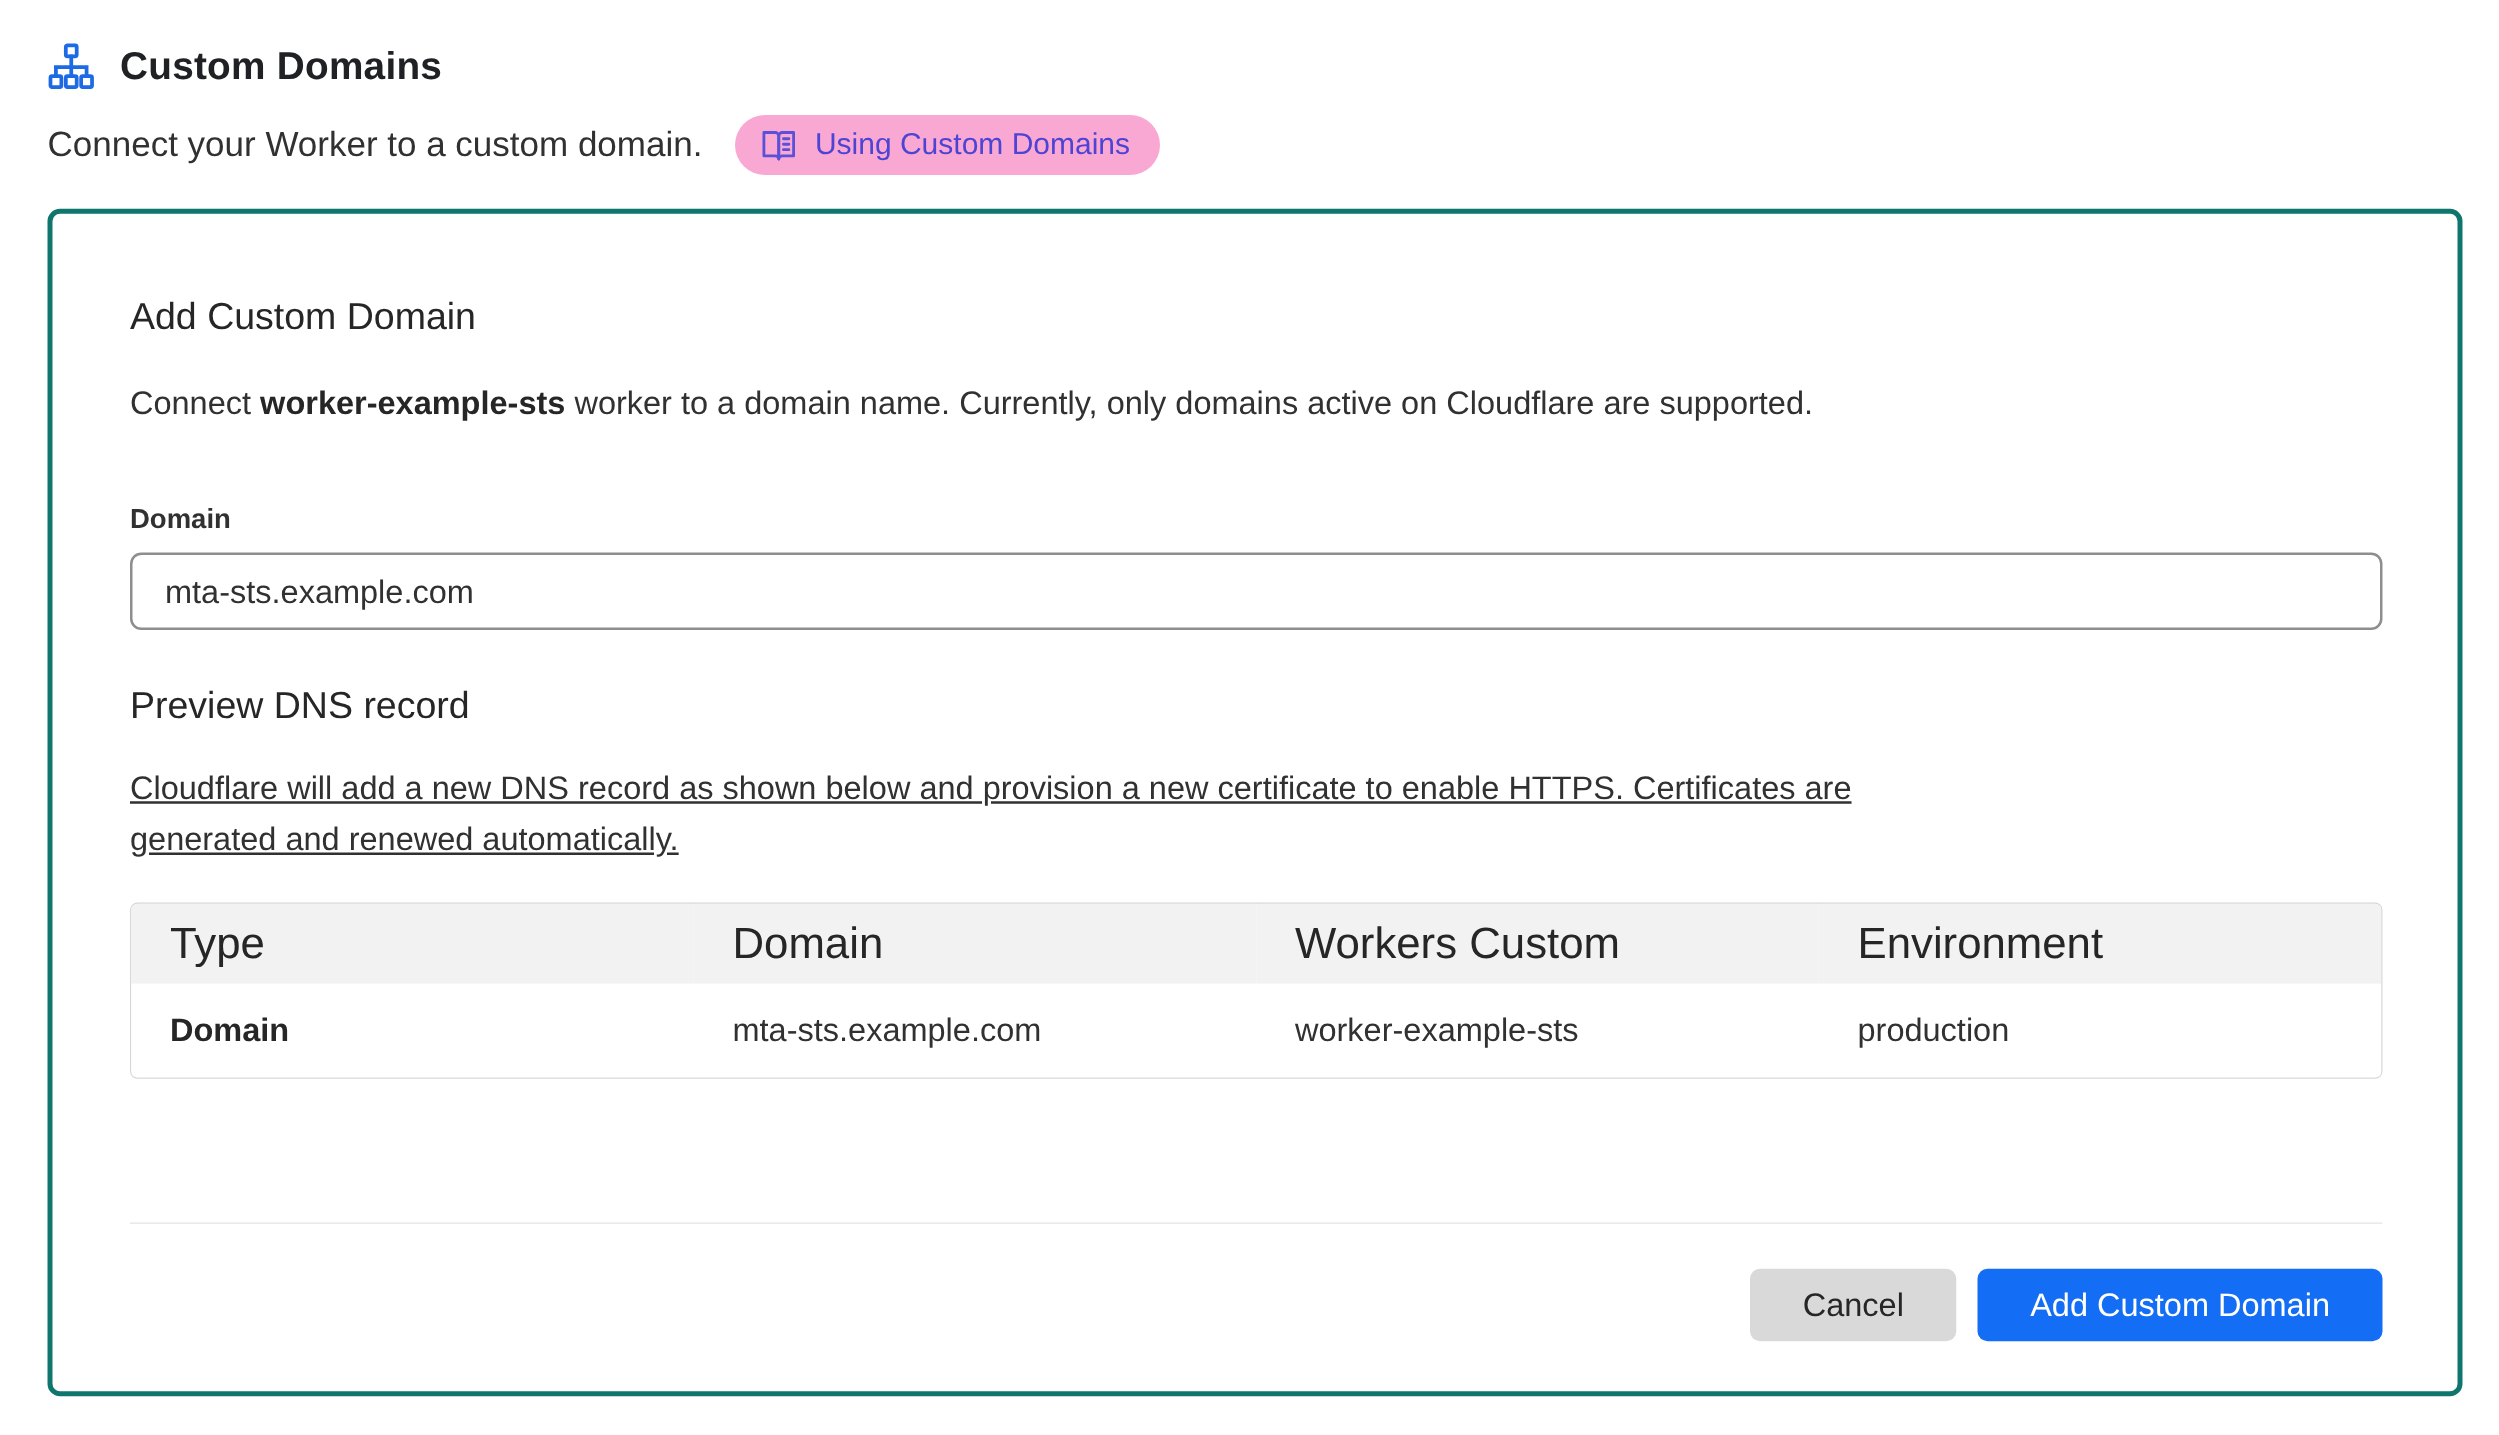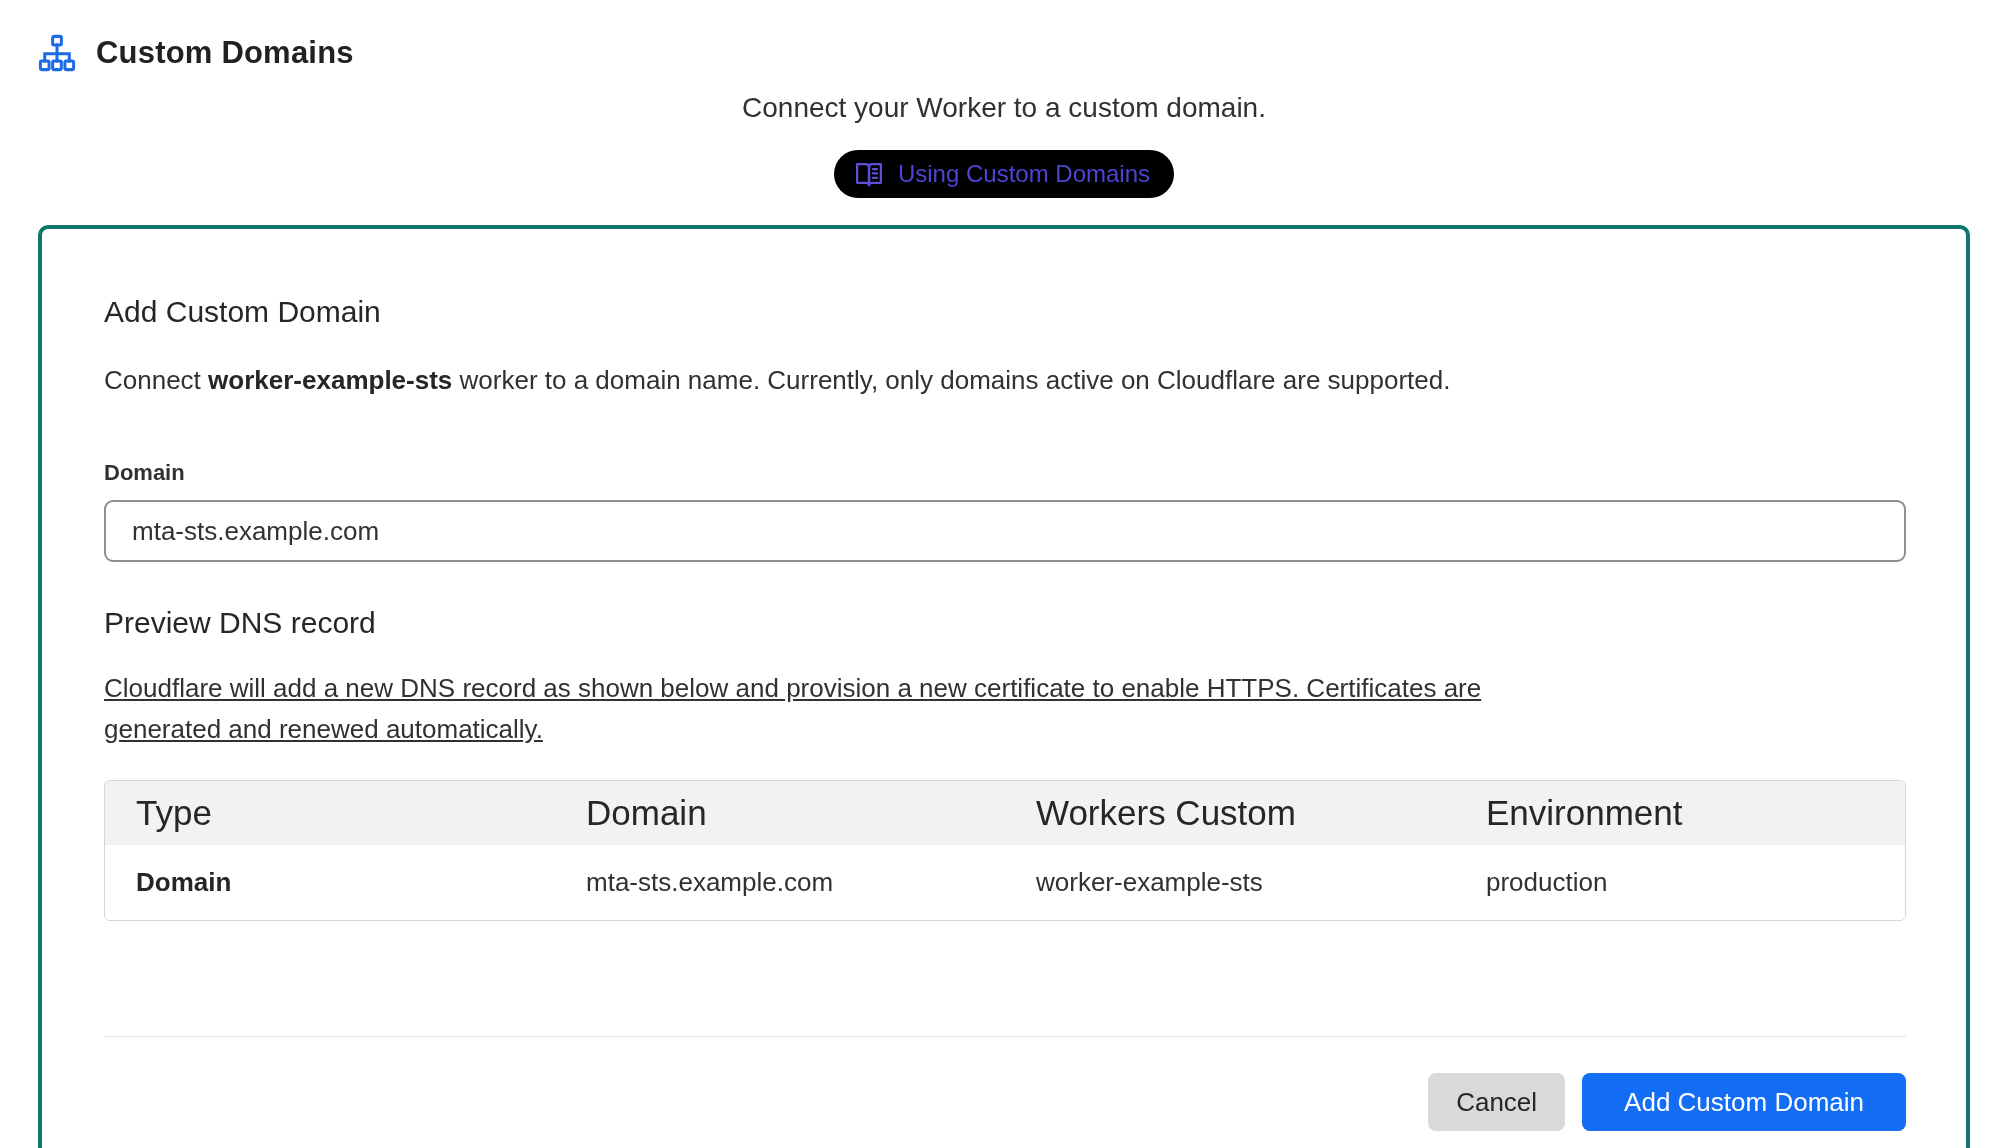--- a/index.html
+++ b/index.html
@@ -25,28 +25,27 @@
     font-size: 31px;
     font-weight: 700;
     color: #202124;
     letter-spacing: 0.2px;
   }
   .subtitle-row {
     display: flex;
     align-items: center;
     gap: 26px;
     margin-top: 20px;
-    flex-direction: column;
   }
   .page-subtitle { font-size: 28px; color: #313131; }
   .docs-badge {
     display: inline-flex;
     align-items: center;
     gap: 14px;
-    background: #000000;
+    background: #f9a8d4;
     color: #4E44D4;
     border-radius: 999px;
     padding: 9px 24px 9px 20px;
     font-size: 24px;
     cursor: pointer;
     text-decoration: none;
   }
   .book-icon { width: 30px; height: 30px; color: #5B50D8; flex: 0 0 auto; }
 
   
@@ -154,21 +153,21 @@
     font-family: "Liberation Sans", "DejaVu Sans", sans-serif;
     height: 58px;
     cursor: pointer;
     display: inline-flex;
     align-items: center;
     justify-content: center;
   }
   .btn-cancel {
     background: #D9D9D9;
     color: #262626;
-    padding: 0 28px;
+    padding: 0 42px;
   }
   .btn-primary {
     background: #146EF5;
     color: #ffffff;
     padding: 0 42px;
   }
 </style>
 </head>
 <body>
 

